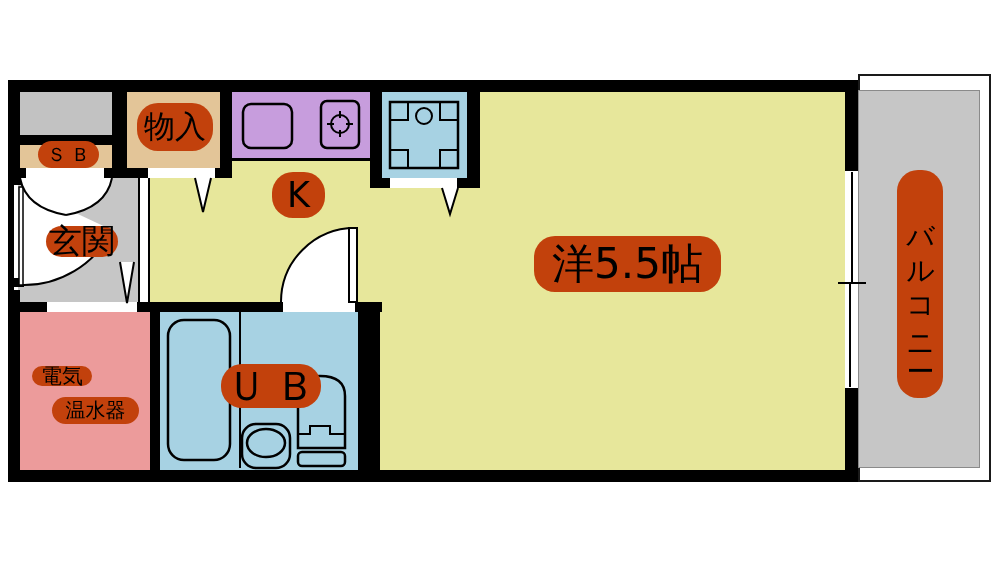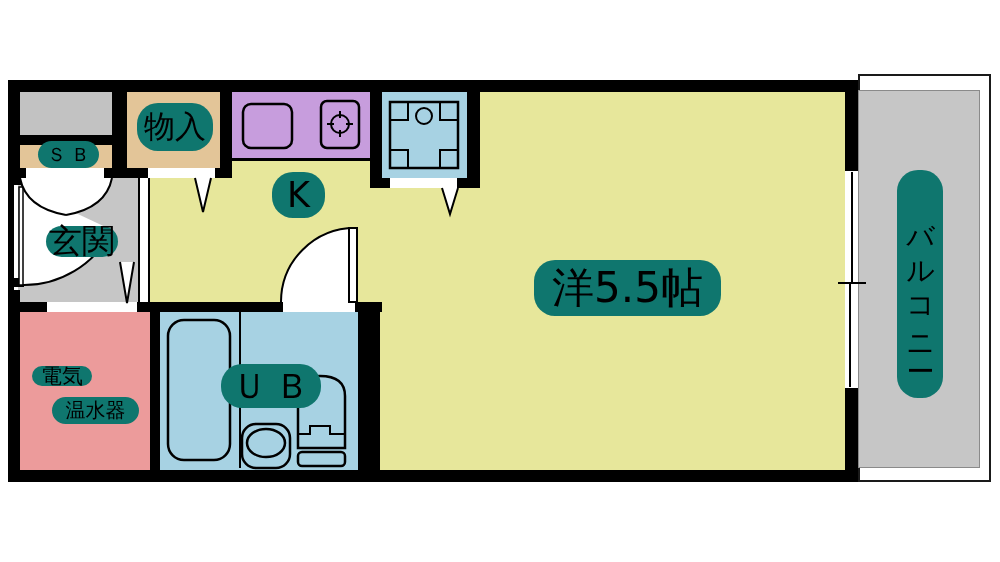--- a/index.html
+++ b/index.html
@@ -19,29 +19,29 @@
   .heater    {left:18px;  top:312px; width:132px; height:158px; background:#ec9b9b;}
   .ub        {left:160px; top:312px; width:198px; height:158px; background:#a7d2e3;}
   .balc-out  {left:858px; top:74px;  width:133px; height:408px; background:#fff;border:2px solid #1a1a1a;box-sizing:border-box;}
   .balc-in   {left:858px; top:90px;  width:122px; height:378px; background:#c6c6c6;border:1px solid #8a8a8a;box-sizing:border-box;}
   
   .wl{position:absolute;background:#000;}
   .wh{position:absolute;background:#fff;}
   
   #ovl{position:absolute;left:0;top:0;width:1000px;height:562px;pointer-events:none;}
   
-  .lbl{position:absolute;background:#0f766e;color:#000;display:flex;align-items:center;justify-content:center;white-space:nowrap;border-radius:21px;}
+  .lbl{position:absolute;background:#c2410c;color:#000;display:flex;align-items:center;justify-content:center;white-space:nowrap;border-radius:21px;}
   .lbl-sb     {left:38px;  top:141px; width:56px;  height:27px; font-size:19px; letter-spacing:5px; padding-left:5px;}
   .lbl-mono   {left:137px; top:103px; width:76px;  height:48px; font-size:31px;}
   .lbl-k      {left:272px; top:172px; width:53px;  height:46px; font-size:35px;}
   .lbl-genkan {left:46px;  top:226px; width:72px;  height:31px; font-size:33px;}
-  .lbl-yo     {left:534px; top:260px; width:187px; height:56px; font-size:42px;}
+  .lbl-yo     {left:534px; top:236px; width:187px; height:56px; font-size:42px;}
   .lbl-denki  {left:32px;  top:366px; width:60px;  height:20px; font-size:21px;}
   .lbl-onsui  {left:52px;  top:397px; width:87px;  height:27px; font-size:20px;}
-  .lbl-ub     {left:221px; top:364px; width:92px;  height:44px; font-size:35px; letter-spacing:8px; padding-left:8px;}
+  .lbl-ub     {left:221px; top:364px; width:92px;  height:44px; font-size:41px; letter-spacing:8px; padding-left:8px;}
   .lbl-balc   {left:897px; top:170px; width:46px;  height:228px; font-size:28px;
                writing-mode:vertical-rl; text-orientation:mixed; letter-spacing:6px;}
 </style>
 </head>
 <body>
 
 <div id="plan">
 
   <div class="room balc-out"></div>
   <div class="room balc-in"></div>

